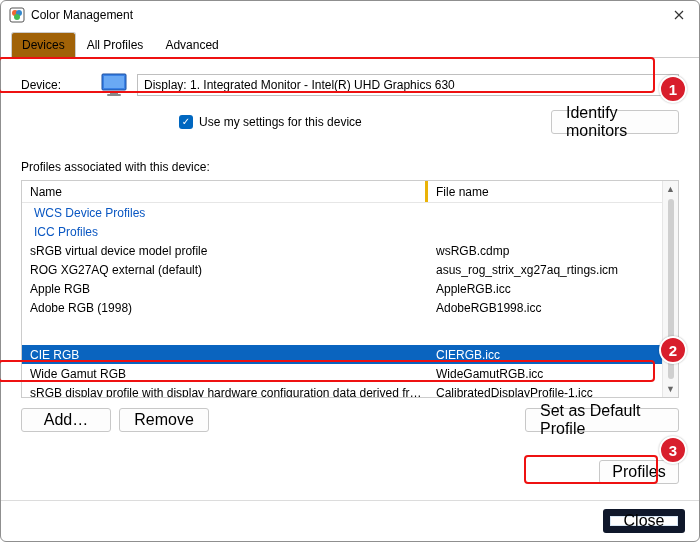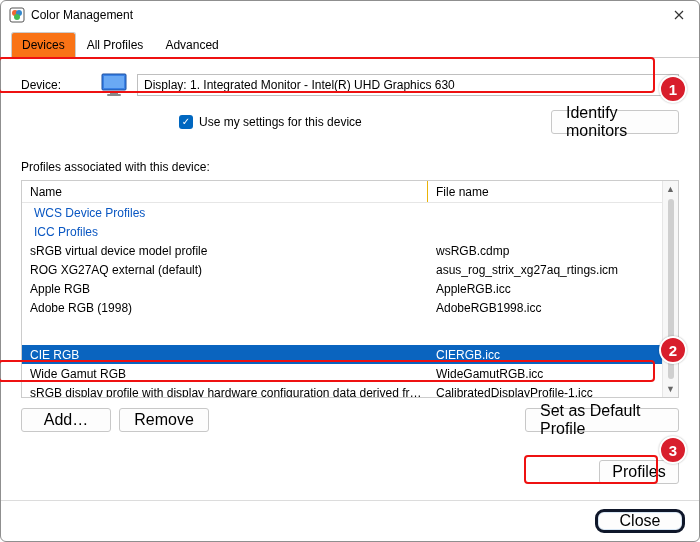--- a/index.html
+++ b/index.html
@@ -60,21 +60,21 @@
     cursor: default;
     border: 1px solid transparent;
     border-bottom: none;
     position: relative;
     top: 1px;
     background: #fff;
   }
   .tab.active {
     border-color: #ccc;
     border-radius: 3px 3px 0 0;
-    background: #f97316;
+    background: #a16207;
   }
   .content {
     padding: 10px 20px 6px;
     flex: 1;
     position: relative;
   }
   .device-row {
     display: flex;
     align-items: center;
     gap: 8px;
@@ -146,21 +146,21 @@
   }
   .list-inner { flex: 1; overflow: hidden; }
   .list-header {
     display: flex;
     height: 22px;
     align-items: center;
     border-bottom: 1px solid #e6e6e6;
     font-size: 12px;
     background: #fff;
   }
-  .col-name { width: 406px; padding-left: 8px; border-right: 1px solid #eab308; height:100%; display:flex; align-items:center;}
+  .col-name { width: 406px; padding-left: 8px; border-right: 3px solid #eab308; height:100%; display:flex; align-items:center;}
   .col-file { flex: 1; padding-left: 8px; height:100%; display:flex; align-items:center;}
   .row {
     display: flex;
     height: 19px;
     align-items: center;
     font-size: 12px;
   }
   .row .c1 { width: 406px; padding-left: 8px; white-space: nowrap; overflow: hidden; text-overflow: ellipsis;}
   .row .c2 { flex: 1; padding-left: 8px; white-space: nowrap; overflow: hidden;}
   .row.group .c1 { color: #0a57c2; padding-left: 12px;}
@@ -193,23 +193,23 @@
     font-size: 12px;
   }
   .profiles-btn { width: 80px; margin-left: auto; }
   .footer {
     border-top: 1px solid #dcdcdc;
     padding: 8px 14px;
     display: flex;
     justify-content: flex-end;
   }
   .close-btn {
-    width: 90px;
-    border: 3px solid #0f172a;
-    border-radius: 9px;
+    width: 82px;
+    border: 7px solid #0f172a;
+    border-radius: 3px;
     box-shadow: 0 0 0 1px rgba(0,103,192,0.15) inset;
   }
   
   .ann-box {
     position: absolute;
     border: 2px solid #e11;
     border-radius: 4px;
     pointer-events: none;
   }
   .ann-circle {

